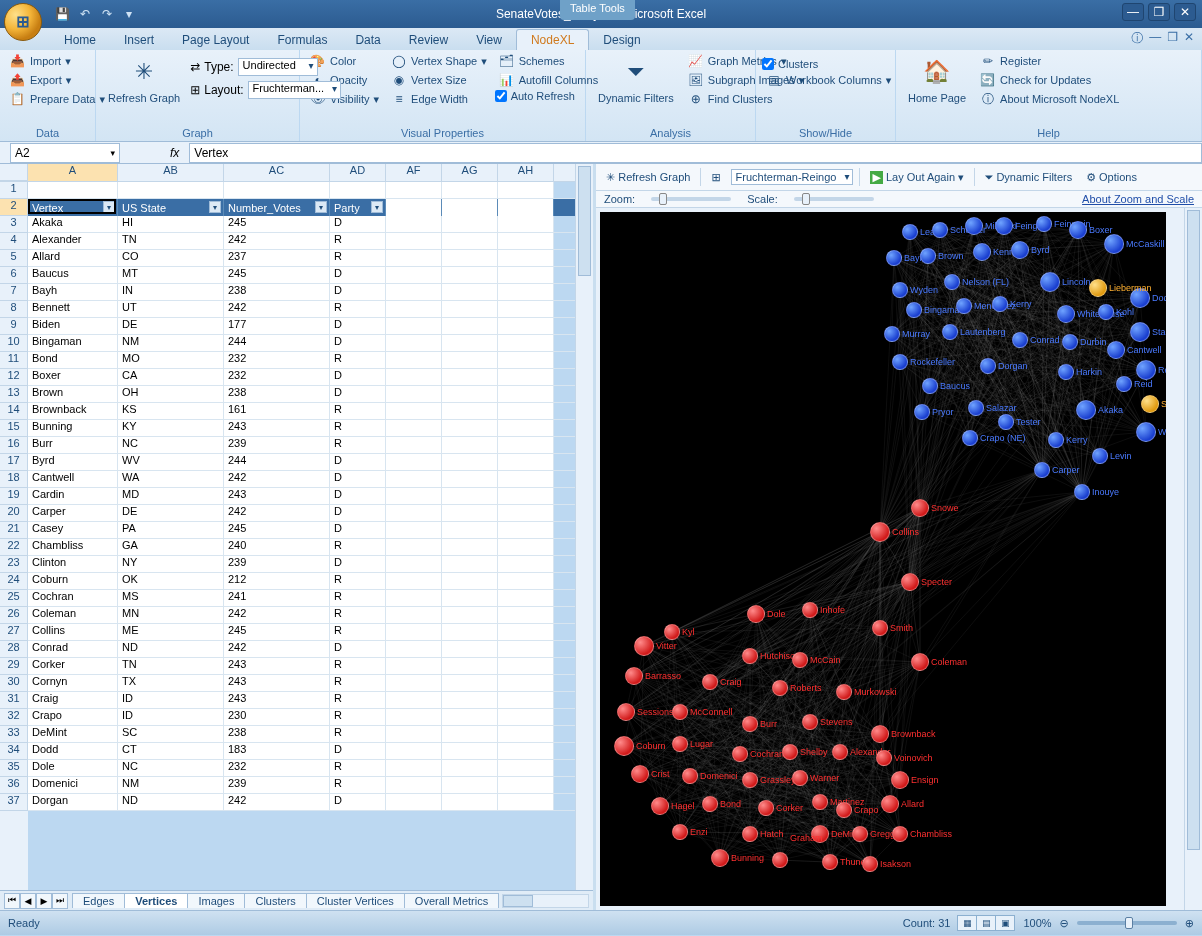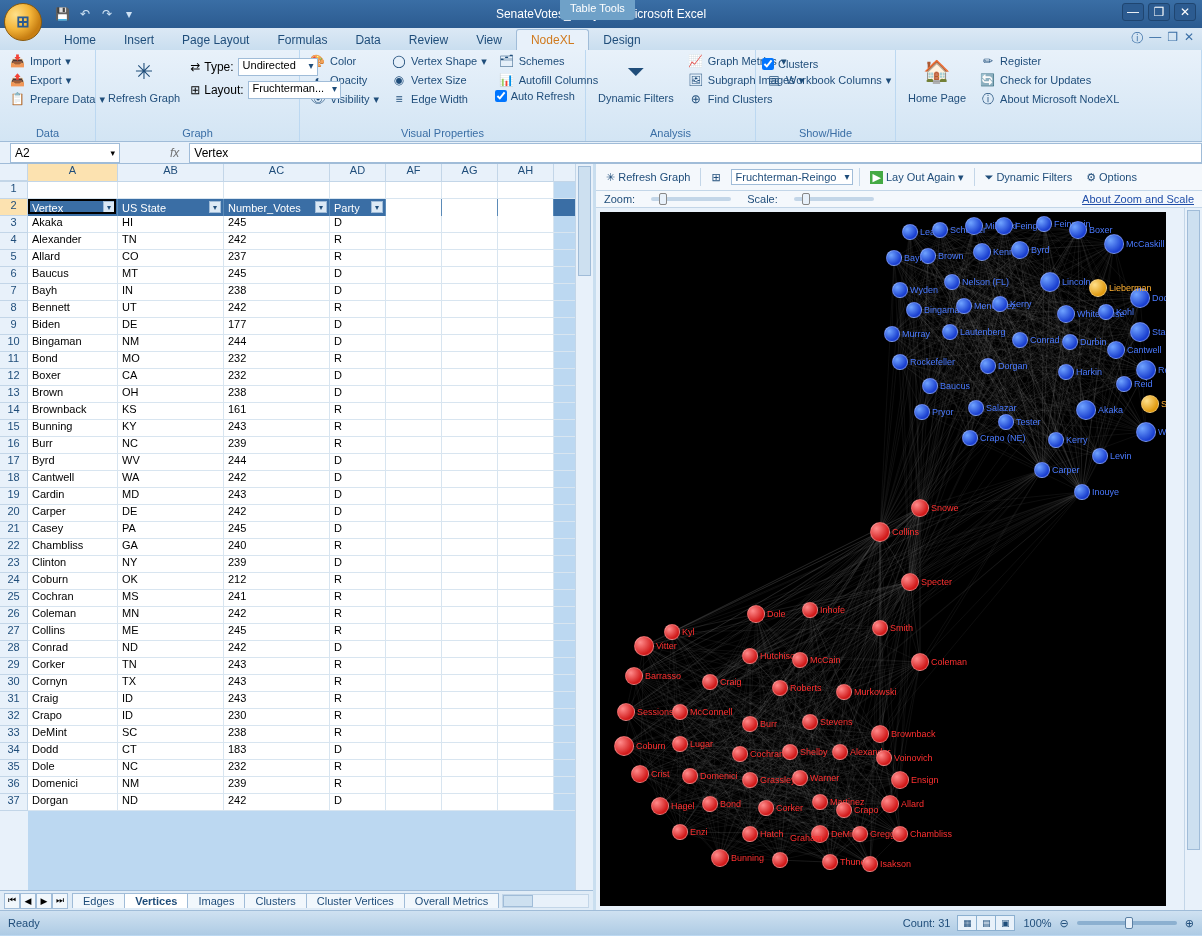--- a/index.html
+++ b/index.html
@@ -36,21 +36,21 @@
 .rrow { display:flex; align-items:center; gap:4px;}
 .rselect { height:18px; border:1px solid #a0bcd8; background:#fff; font-size:11px; padding:0 16px 0 4px; min-width:80px; position:relative;}
 .rselect::after { content:"▾"; position:absolute; right:3px; top:1px; font-size:10px; color:#1f4d7a;}
 .rchk { display:flex; align-items:center; gap:4px; font-size:11px; color:#1f4d7a;}
 .rchk input { width:12px; height:12px;}
 .dim { color:#888;}
 
 
 .fbar { height:22px; background:#e8f1fa; border-bottom:1px solid #a0bcd8; display:flex; align-items:center;}
 .namebox { width:110px; height:20px; border:1px solid #a0bcd8; background:#fff; margin-left:10px; padding:0 4px; font-size:12px; display:flex; align-items:center; justify-content:space-between;}
-.fx { padding:0 10px; font-style:italic; color:#737373;}
+.fx { padding:0 10px; font-style:italic; color:#000000;}
 .formula-input { flex:1; height:20px; border:1px solid #a0bcd8; background:#fff; padding:0 4px; font-size:12px;}
 
 
 .main { display:flex; height:746px;}
 .sheet-area { width:596px; display:flex; flex-direction:column; border-right:3px solid #c9deef;}
 .task-area { flex:1; display:flex; flex-direction:column; background:#e8f1fa;}
 
 
 .colheads { display:flex; background:#e8f1fa; border-bottom:1px solid #c3d6e8; height:18px;}
 .corner { width:28px; background:#e8f1fa; border-right:1px solid #c3d6e8; border-bottom:1px solid #c3d6e8;}
@@ -278,20 +278,21 @@
         <div class="rbtn">
             <span class="ico">🔄</span>
             <span>Check for Updates</span>
           </div>
         <div class="rbtn">
             <span class="ico">ⓘ</span>
             <span>About Microsoft NodeXL</span>
           </div>
       </div>
     </div>
+    <div class="rgroup-label">Help</div>
   </div>
 </div>
 
 <div class="fbar">
   <div class="namebox">
       <span>A2</span>
       <span style="font-size:9px">▾</span>
     </div>
   <span style="width:40px"></span>
   <div class="fx">fx</div>

